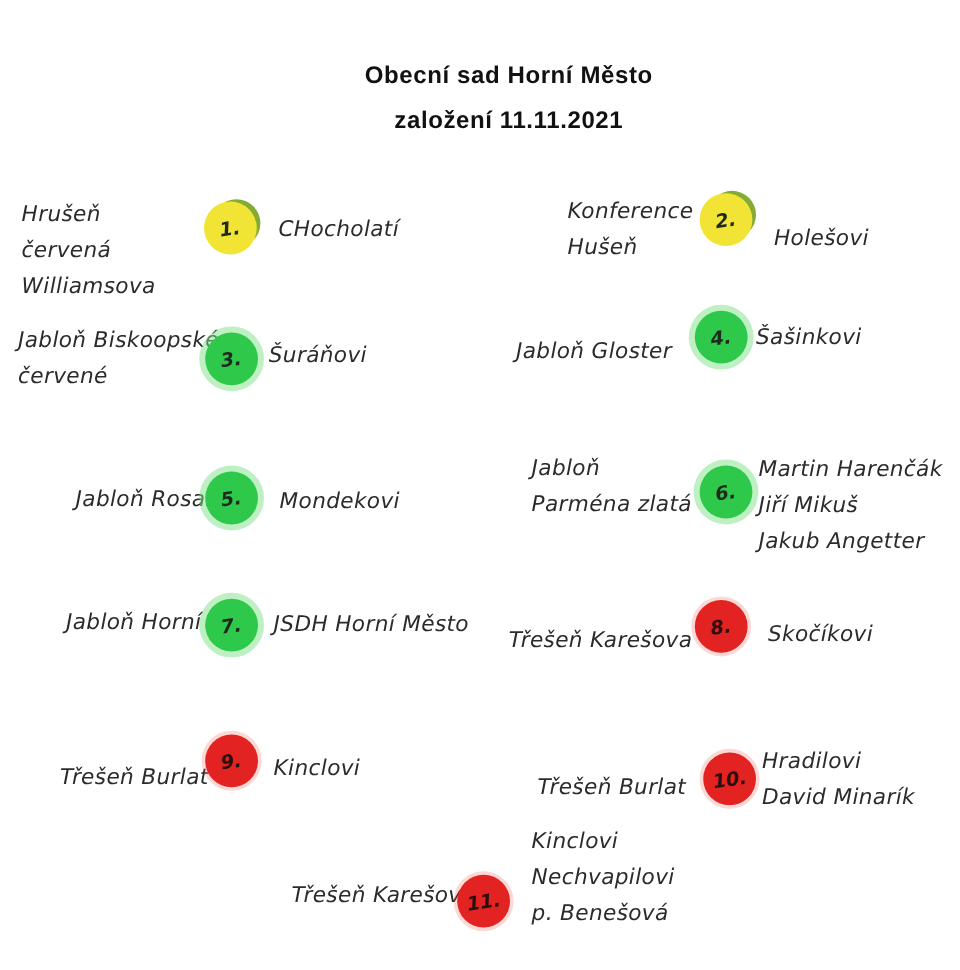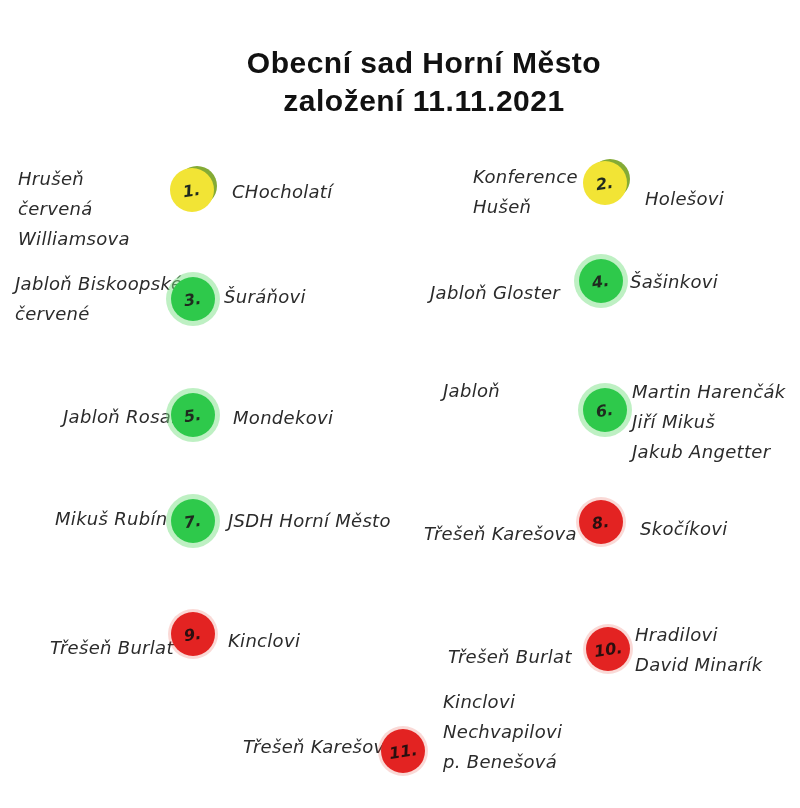--- a/index.html
+++ b/index.html
@@ -8,21 +8,21 @@
     width:800px;height:808px;
     background:#ffffff;
     overflow:hidden;
     font-family:"DejaVu Sans",sans-serif;
   }
   .title{
     position:absolute;left:0;right:0;top:44px;
     text-align:center;
     font-family:"Liberation Sans",sans-serif;
     font-weight:bold;
-    font-size:30px;line-height:38px;
+    font-size:20px;line-height:38px;
     color:#111111;
     letter-spacing:0.5px;
     margin-left:48px;
   }
   .hand{
     font-family:"DejaVu Sans",sans-serif;
     font-style:italic;
     font-size:18px;
     color:#2b2b2b;
     letter-spacing:0.3px;
@@ -100,32 +100,33 @@
   </div>
   <div class="circle c-green" style="left:171px;top:393px;">
     <span class="num">5.</span>
   </div>
   <div class="textblock hand" style="left:233px;top:403px;">
     <div class="line">Mondekovi</div>
   </div>
 
   <div class="textblock hand" style="left:443px;top:376px;">
     <div class="line">Jabloň</div>
+    <div class="line">Parména zlatá</div>
   </div>
   <div class="circle c-green" style="left:583px;top:388px;">
     <span class="num">6.</span>
   </div>
   <div class="textblock hand" style="left:632px;top:377px;">
     <div class="line">Martin Harenčák</div>
     <div class="line">Jiří Mikuš</div>
     <div class="line">Jakub Angetter</div>
   </div>
 
   <div class="textblock hand" style="left:55px;top:504px;">
-    <div class="line">Mikuš Rubín</div>
+    <div class="line">Jabloň Horní</div>
   </div>
   <div class="circle c-green" style="left:171px;top:499px;">
     <span class="num">7.</span>
   </div>
   <div class="textblock hand" style="left:228px;top:506px;">
     <div class="line">JSDH Horní Město</div>
   </div>
 
   <div class="textblock hand" style="left:424px;top:519px;">
     <div class="line">Třešeň Karešova</div>

